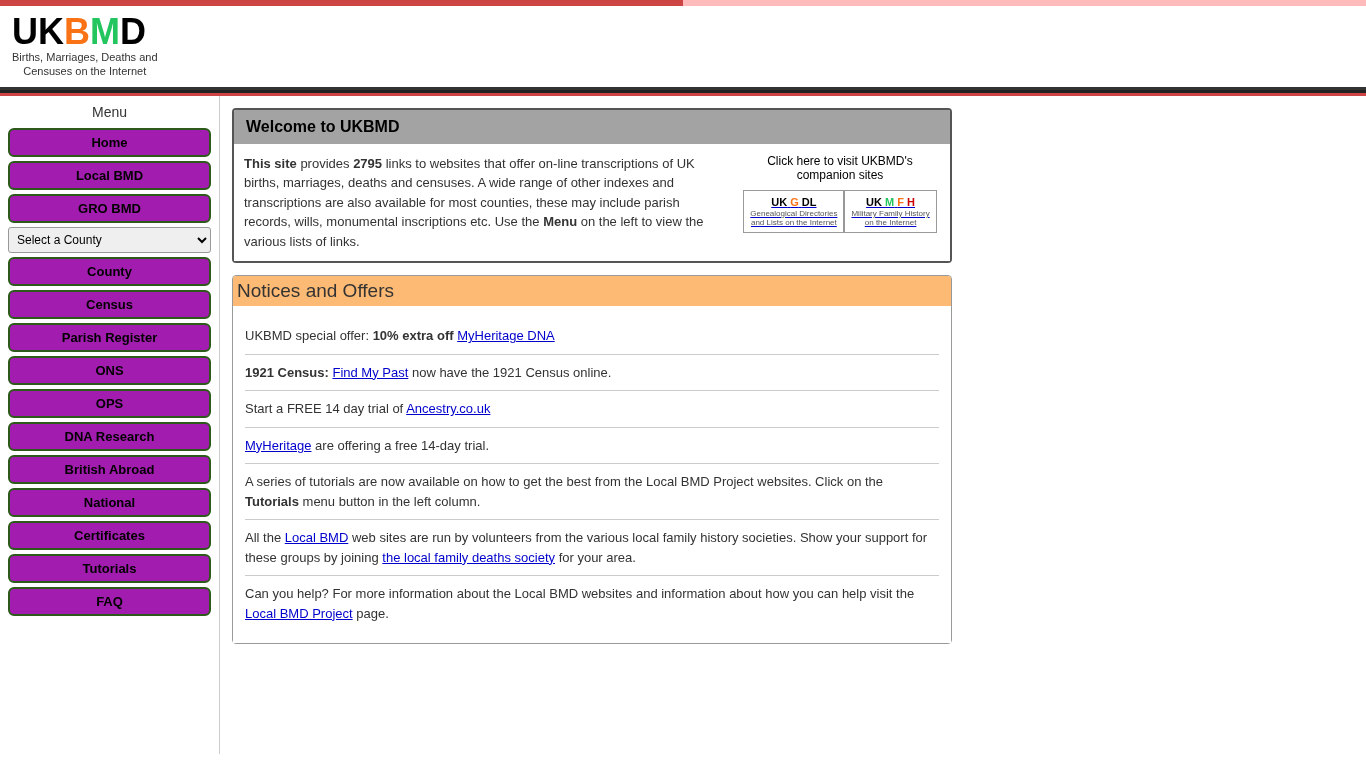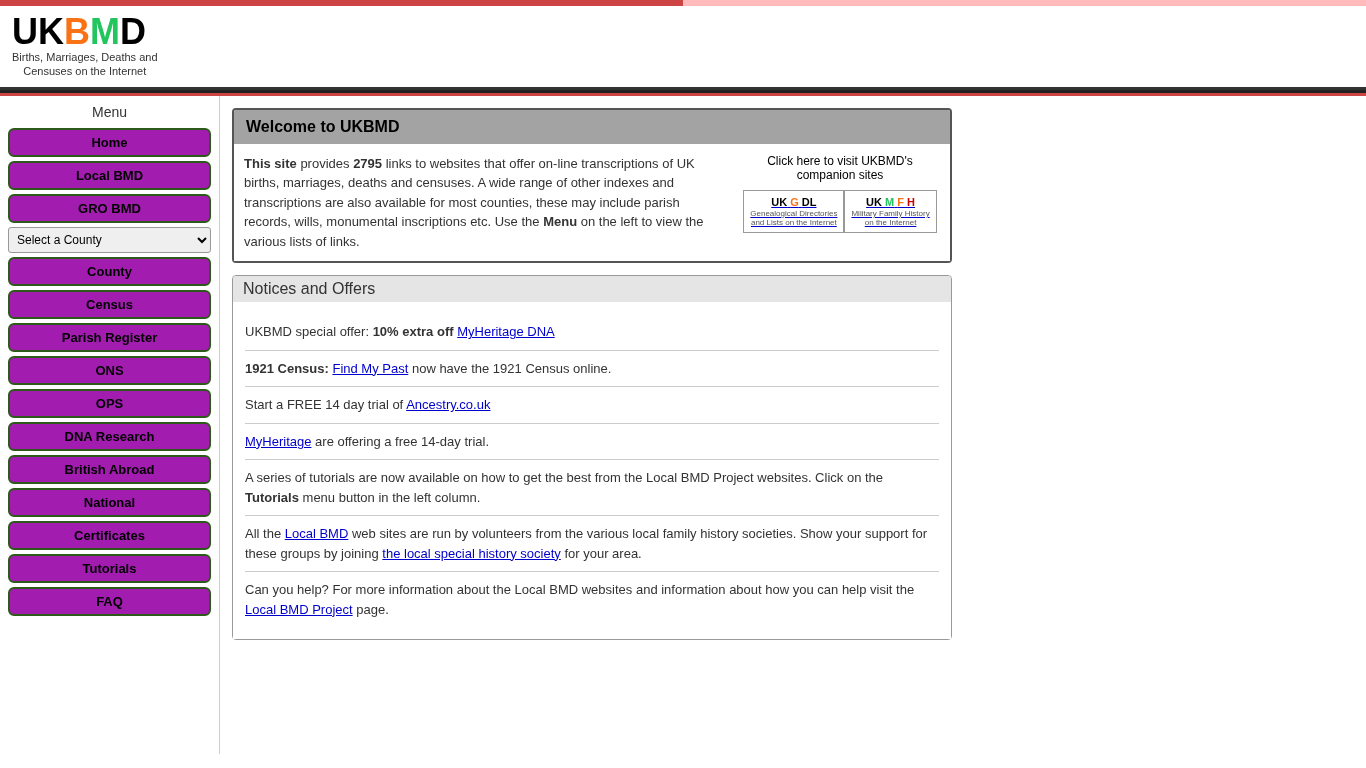--- a/index.html
+++ b/index.html
@@ -137,23 +137,23 @@
     }
 
     .notices-box {
       border: 1px solid #999;
       border-radius: 4px;
       margin-top: 12px;
       max-width: 720px;
     }
 
     .notices-header {
-      background: #e5e5e5;
-      padding: 4px 10px;
-      font-size: 16px;
+      background: #fdba74;
+      padding: 4px 4px;
+      font-size: 19px;
       border-radius: 3px 3px 0 0;
       color: #333;
     }
 
     .notices-body {
       padding: 12px;
       background: #fff;
     }
 
     .notice-item {
@@ -313,21 +313,21 @@
 
         <div class="notice-item">
           <a href="#">MyHeritage</a> are offering a free 14-day trial.
         </div>
 
         <div class="notice-item">
           A series of tutorials are now available on how to get the best from the Local BMD Project websites. Click on the <b>Tutorials</b> menu button in the left column.
         </div>
 
         <div class="notice-item">
-          All the <a href="#">Local BMD</a> web sites are run by volunteers from the various local family history societies. Show your support for these groups by joining <a href="#">the local special history society</a> for your area.
+          All the <a href="#">Local BMD</a> web sites are run by volunteers from the various local family history societies. Show your support for these groups by joining <a href="#">the local family deaths society</a> for your area.
         </div>
 
         <div class="notice-item">
           Can you help? For more information about the Local BMD websites and information about how you can help visit the <a href="#">Local BMD Project</a> page.
         </div>
 
       </div>
     </div>
   </div>
 </div>

